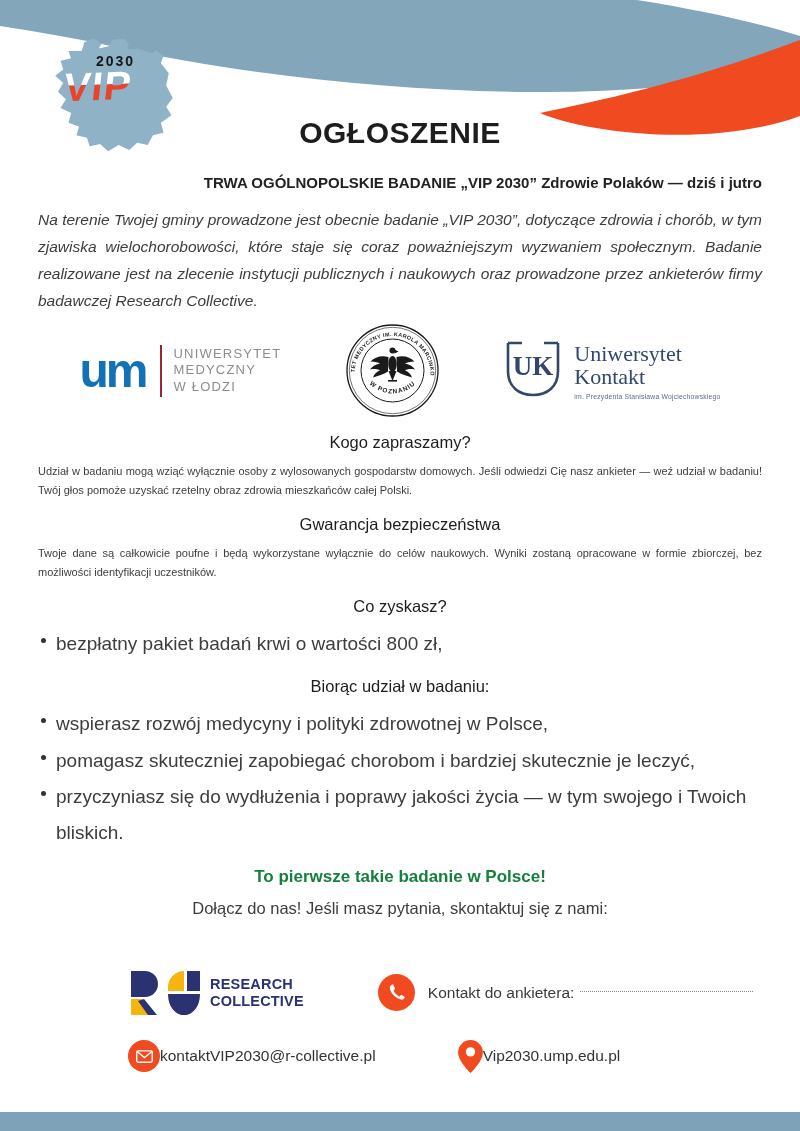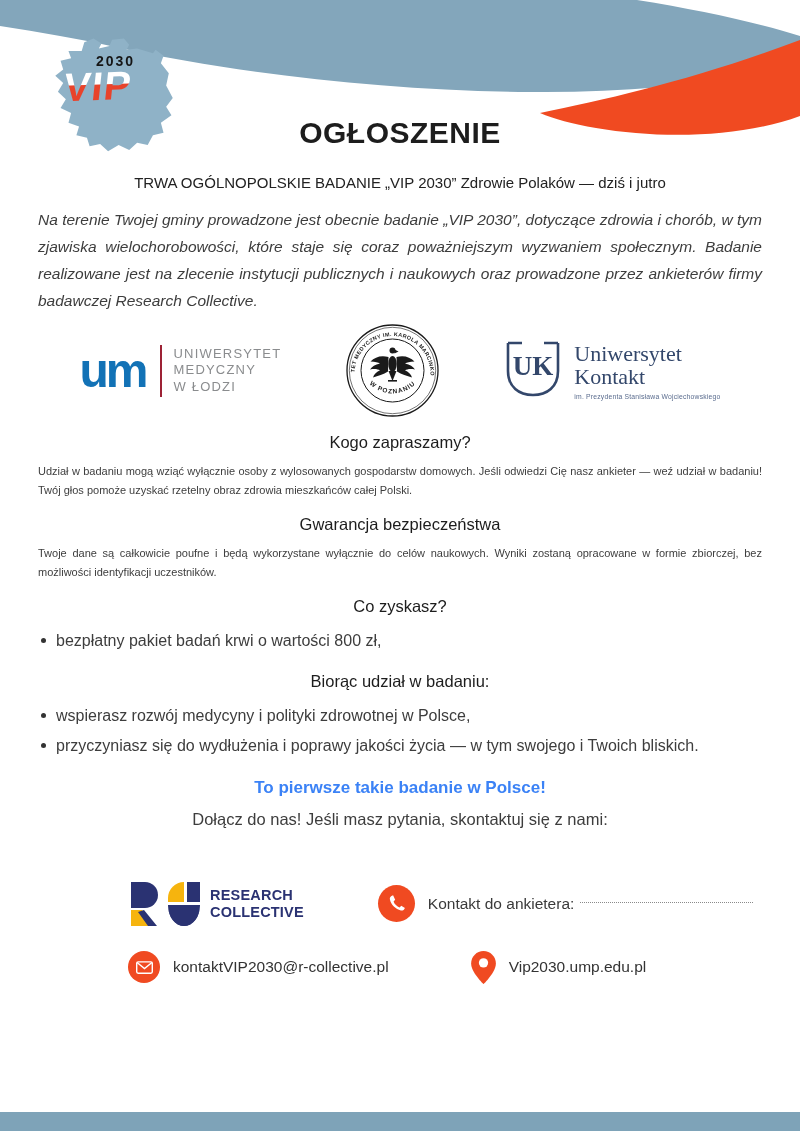--- a/index.html
+++ b/index.html
@@ -12,52 +12,52 @@
   .vip-logo svg{position:absolute;left:0;top:0;}
   .vip-year{position:absolute;left:46px;top:17px;font-size:14px;font-weight:800;color:#151515;letter-spacing:2px;}
   .vip-word{position:absolute;left:14px;top:28px;font-size:40px;font-weight:900;letter-spacing:1px;
             transform:skewX(-8deg) rotate(-2deg);
             background:linear-gradient(180deg,#ffffff 0 46%,#e8432b 46% 100%);
             -webkit-background-clip:text;background-clip:text;color:transparent;}
   
   .content{position:relative;z-index:3;padding:0 38px;}
   .title{margin:0;padding-top:116px;text-align:center;font-size:30px;font-weight:800;
          color:#1d1d1d;letter-spacing:0.5px;}
-  .subtitle{margin:24px 0 0;text-align:center;font-size:15px;font-weight:400;color:#222;}
+  .subtitle{margin:24px 0 0;text-align:right;font-size:15px;font-weight:700;color:#222;}
   .intro{margin:16px 0 0;font-size:15.5px;line-height:1.74;text-align:justify;font-style:italic;}
   
   .logos{margin-top:8px;height:96px;display:flex;align-items:center;justify-content:center;gap:64px;}
   .um-logo{display:flex;align-items:center;}
   .um-mark{font-size:48px;font-weight:800;color:#1272b6;letter-spacing:-3px;line-height:1;}
   .um-divider{width:2px;height:52px;background:#9d2235;margin:0 12px 0 14px;}
   .um-text{font-size:13px;line-height:1.3;color:#8a8c8e;letter-spacing:1.2px;text-transform:uppercase;}
   .uk-logo{display:flex;align-items:center;gap:12px;color:#33476b;}
   .uk-name{font-family:"Liberation Serif", serif;font-size:22px;line-height:1.05;color:#33476b;}
   .uk-caption{font-size:6.8px;color:#5a6c8e;margin-top:5px;letter-spacing:0.2px;}
   
   .sec-h{margin:15px 0 0;text-align:center;font-size:16.5px;font-weight:400;color:#1d1d1d;}
   .sec-h.first{margin-top:14px;}
   .sec-p{margin:10px 0 0;font-size:11px;line-height:1.74;text-align:justify;}
   ul.bullets{margin:10px 0 0;padding:0;list-style:none;}
-  ul.bullets li{position:relative;padding-left:18px;font-size:16px;line-height:1.9;color:#3d3d3d;}
+  ul.bullets li{position:relative;padding-left:18px;font-size:19px;line-height:1.9;color:#3d3d3d;}
   ul.bullets li::before{content:'';position:absolute;left:3px;top:12px;width:5px;height:5px;border-radius:50%;background:#333;}
-  .closing-h{margin:16px 0 0;text-align:center;font-size:17px;font-weight:700;color:#3b82f6;}
+  .closing-h{margin:16px 0 0;text-align:center;font-size:17px;font-weight:700;color:#15803d;}
   .closing-line{margin:12px 0 0;text-align:center;font-size:16.5px;color:#3d3d3d;}
   
   .rc-row{margin:52px 7px 0 92px;display:flex;align-items:center;}
   .rc-logo{display:flex;align-items:center;gap:9px;}
   .rc-glyphs{display:flex;gap:3px;}
   .rc-name{font-size:14.5px;font-weight:800;color:#2a3272;line-height:1.15;letter-spacing:0.2px;}
   .phone-badge{width:37px;height:37px;border-radius:50%;background:#f04a21;display:flex;
                align-items:center;justify-content:center;margin-left:74px;flex:0 0 auto;}
   .contact-label{margin-left:13px;font-size:15.5px;color:#3a3a3a;white-space:nowrap;}
   .dotted-leader{flex:1;border-bottom:1.5px dotted #8a8a8a;margin:0 2px 4px 6px;height:1px;}
   
   .footer-row{margin:24px 0 0 90px;display:flex;align-items:center;gap:82px;}
-  .footer-item{display:flex;align-items:center;gap:13px;font-size:15.5px;color:#333;}
+  .footer-item{display:flex;align-items:center;font-size:15.5px;color:#333;}
   .round-badge{width:32px;height:32px;border-radius:50%;background:#f04a21;display:flex;
                align-items:center;justify-content:center;flex:0 0 auto;}
   .footer-link{color:#333;text-decoration:none;}
   .bottom-bar{position:absolute;left:0;bottom:0;width:800px;height:19px;background:#7ea3b8;z-index:1;}
 </style>
 </head>
 <body>
 
 <div class="page">
 
@@ -136,20 +136,21 @@
     <p class="sec-p">Twoje dane są całkowicie poufne i będą wykorzystane wyłącznie do celów naukowych. Wyniki zostaną opracowane w formie zbiorczej, bez możliwości identyfikacji uczestników.</p>
 
     <h2 class="sec-h">Co zyskasz?</h2>
     <ul class="bullets">
       <li>bezpłatny pakiet badań krwi o wartości 800 zł,</li>
     </ul>
 
     <h2 class="sec-h">Biorąc udział w badaniu:</h2>
     <ul class="bullets">
       <li>wspierasz rozwój medycyny i polityki zdrowotnej w Polsce,</li>
+      <li>pomagasz skuteczniej zapobiegać chorobom i bardziej skutecznie je leczyć,</li>
       <li>przyczyniasz się do wydłużenia i poprawy jakości życia — w tym swojego i Twoich bliskich.</li>
     </ul>
 
     <h2 class="closing-h">To pierwsze takie badanie w Polsce!</h2>
     <p class="closing-line">Dołącz do nas! Jeśli masz pytania, skontaktuj się z nami:</p>
 
     <div class="rc-row">
       <div class="rc-logo">
         <div class="rc-glyphs">
           <svg width="34" height="46" viewBox="0 0 34 46">

